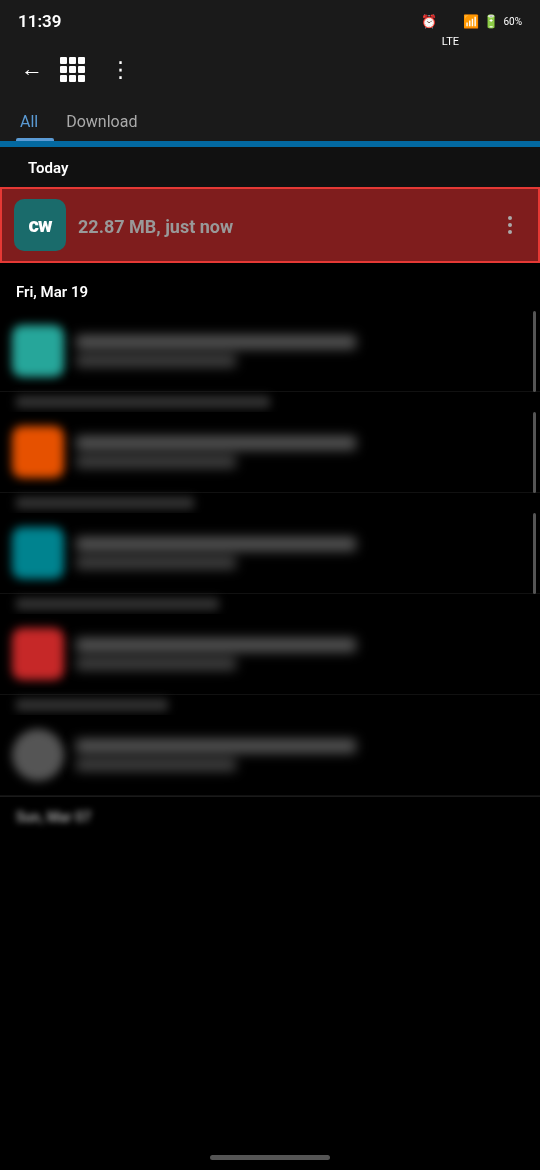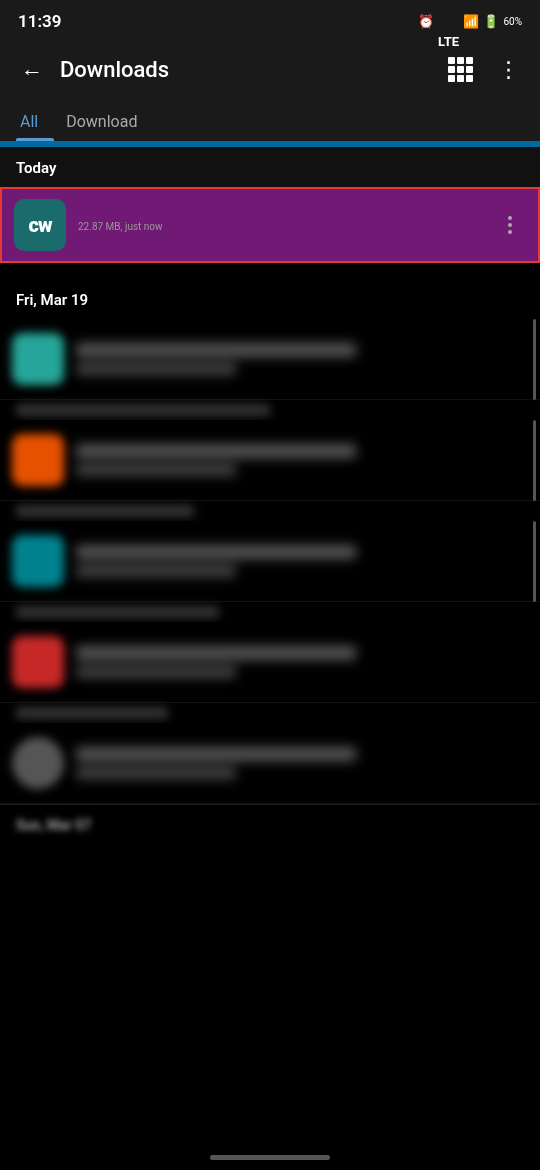--- a/index.html
+++ b/index.html
@@ -115,33 +115,33 @@
       bottom: 0;
       left: 0;
       right: 0;
       height: 3px;
       background: #5b9bd5;
       border-radius: 2px 2px 0 0;
     }
 
     
     .section-header {
-      padding: 12px 16px 10px;
+      padding: 12px 28px 10px;
       font-size: 15px;
       font-weight: 600;
       color: #fff;
       background: #111;
     }
 
     
     .download-item {
       display: flex;
       align-items: center;
       padding: 10px 12px;
-      background: #701a75;
+      background: #7f1d1d;
       border: 2px solid #e53935;
       cursor: pointer;
       position: relative;
     }
     .download-item .app-icon {
       width: 52px;
       height: 52px;
       border-radius: 10px;
       background: #1a6b6b;
       display: flex;
@@ -162,23 +162,24 @@
       overflow: hidden;
     }
     .item-name {
       font-size: 16px;
       color: #fff;
       white-space: nowrap;
       overflow: hidden;
       text-overflow: ellipsis;
     }
     .item-meta {
-      font-size: 10px;
+      font-size: 18px;
       color: #999;
       margin-top: 3px;
+      font-weight: bold;
     }
     .item-more {
       width: 32px;
       height: 32px;
       display: flex;
       align-items: center;
       justify-content: center;
       cursor: pointer;
     }
     .dots-vertical {
@@ -189,21 +190,21 @@
     }
     .dot {
       width: 4px;
       height: 4px;
       border-radius: 50%;
       background: #aaa;
     }
 
     
     .section-header-2 {
-      padding: 28px 16px 10px;
+      padding: 20px 16px 10px;
       font-size: 15px;
       font-weight: 600;
       color: #fff;
       background: #000;
     }
 
     .blurred-item {
       display: flex;
       align-items: center;
       padding: 14px 12px;
@@ -250,32 +251,31 @@
       border-radius: 3px;
     }
   </style>
 </head>
 <body>
 
 <div class="status-bar">
   <span class="status-time">11:39</span>
   <div class="status-icons">
     <span>⏰</span>
-    <span style="font-size:13px; font-weight:700;margin-top:40px;">LTE</span>
+    <span style="font-size:11px; font-weight:400;margin-top:40px;">LTE</span>
     <span>📶</span>
     <span style="color:#f44336;">🔋</span>
     <span style="font-size:10px;">60%</span>
   </div>
 </div>
 
 <div class="top-bar">
   <div class="back-btn">
     <span class="back-arrow">←</span>
   </div>
-  <span class="top-title">Downloads</span>
   <div class="top-actions">
     <div class="grid-btn">
       <div class="grid-icon">
         <div class="grid-cell"></div>
           <div class="grid-cell"></div>
           <div class="grid-cell"></div>
         <div class="grid-cell"></div>
           <div class="grid-cell"></div>
           <div class="grid-cell"></div>
         <div class="grid-cell"></div>

